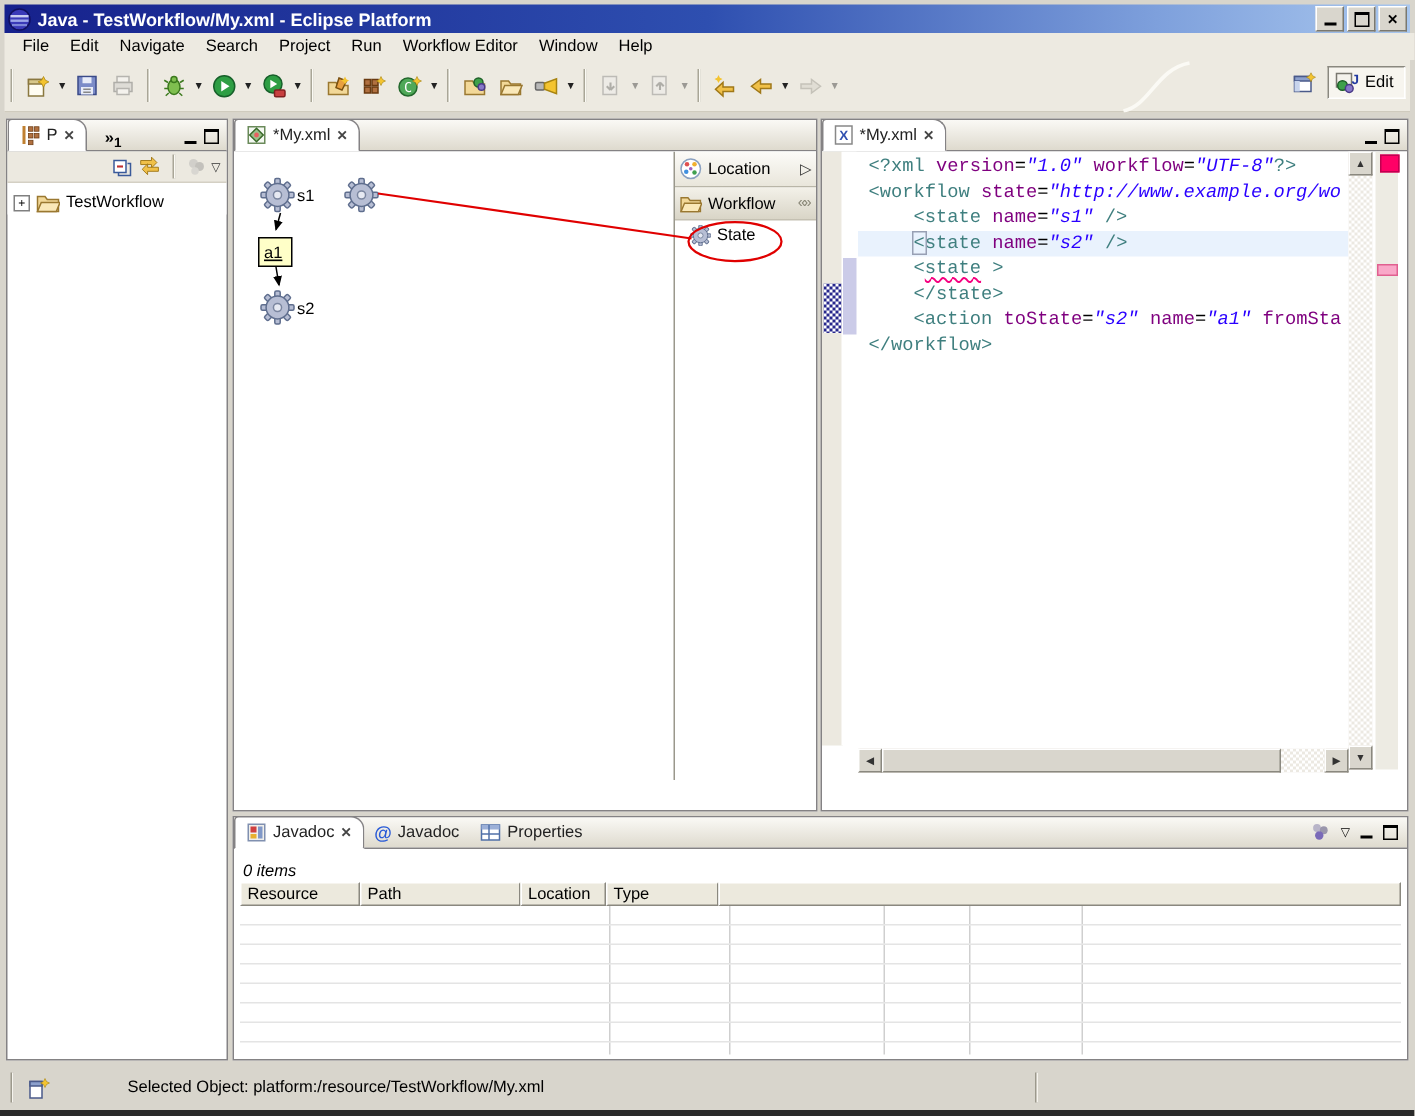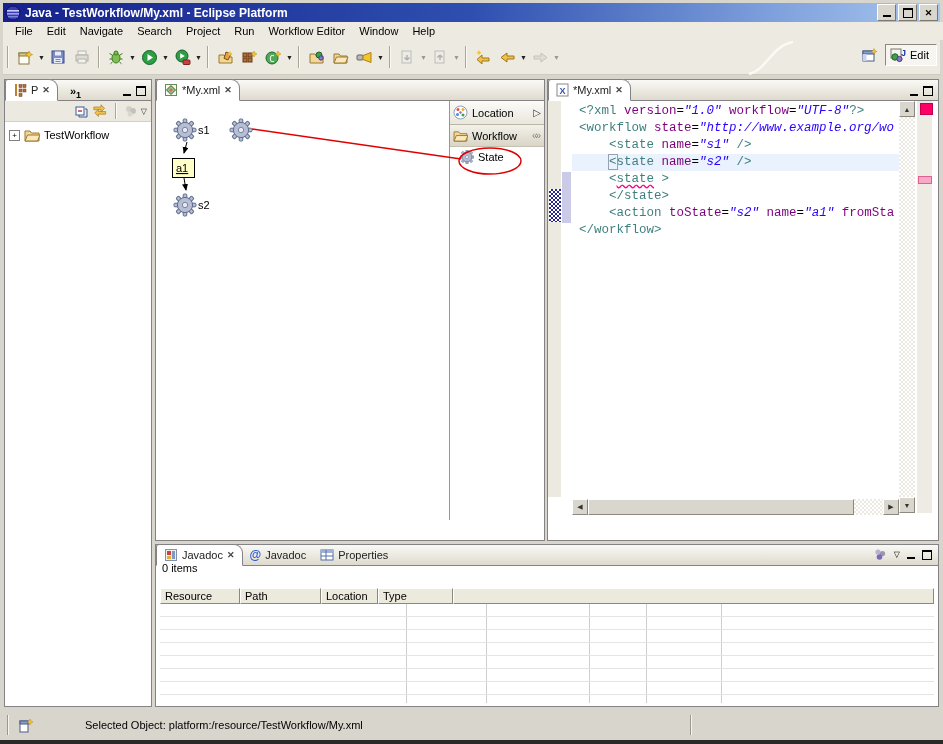--- a/index.html
+++ b/index.html
@@ -86,21 +86,21 @@
   .sbtn{position:absolute;width:16px;height:16px;background:#D9D6CD;border:1px solid;border-color:#FFF #8A887F #8A887F #FFF;
      display:flex;align-items:center;justify-content:center;font-size:7px;color:#333;box-sizing:border-box;}
   .sthumb{position:absolute;background:#D9D6CD;border:1px solid;border-color:#FFF #8A887F #8A887F #FFF;box-sizing:border-box;}
   .overview{position:absolute;left:369px;top:0;width:15px;height:412px;background:#EDEBE3;}
   .ov-top{position:absolute;left:372px;top:2px;width:11px;height:10px;background:#FF0066;border:1px solid #C00050;}
   .ov-mark{position:absolute;left:370px;top:75px;width:12px;height:6px;background:#F9A8C8;border:1px solid #E06090;}
 
   
   .probview{left:155px;top:544px;width:784px;height:163px;background:#fff;}
   .prob-right{margin-left:auto;display:flex;align-items:center;gap:7px;padding:0 6px 4px 0;}
-  .items-label{position:absolute;left:6px;top:17px;}
+  .items-label{position:absolute;left:6px;top:30px;font-style:italic;}
   .thead{position:absolute;left:4px;top:43px;right:4px;height:16px;display:flex;}
   .th{background:#ECE9DD;border:1px solid;border-color:#FFF #8A887F #8A887F #FFF;box-sizing:border-box;
       display:flex;align-items:center;padding:0 4px;white-space:nowrap;overflow:hidden;}
   .sortasc{margin-left:14px;font-size:8px;color:#777;}
   .tbody{position:absolute;left:4px;top:59px;right:4px;bottom:3px;overflow:hidden;background:#fff;}
   .trow{display:flex;height:12px;border-bottom:1px solid #E4E4E4;}
   .td{border-right:1px solid #CFCFCF;box-sizing:border-box;height:12px;}
 
   
   .statusbar{left:3px;top:710px;width:937px;height:30px;background:#D8D5CC;display:flex;align-items:center;}
@@ -592,21 +592,21 @@
       <span style="font-size:8px;">▽</span>
       <span class="glyph-min"></span>
       <span class="glyph-max"></span>
     </span>
   </div>
   <div class="items-label">0 items</div>
   <div class="thead">
       <div class="th" style="width: 80px;">
         <span>Resource</span>
       </div>
-      <div class="th" style="width: 81px;">
+      <div class="th" style="width: 107px;">
         <span>Path</span>
       </div>
       <div class="th" style="width: 57px;">
         <span>Location</span>
       </div>
       <div class="th" style="width: 75px;">
         <span>Type</span>
       </div>
       <div class="th" style="flex: 1 1 0%;"></div>
     </div>

